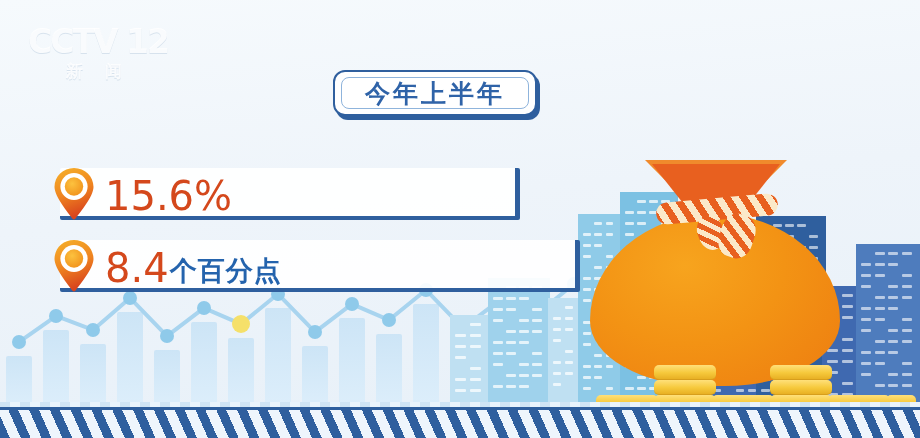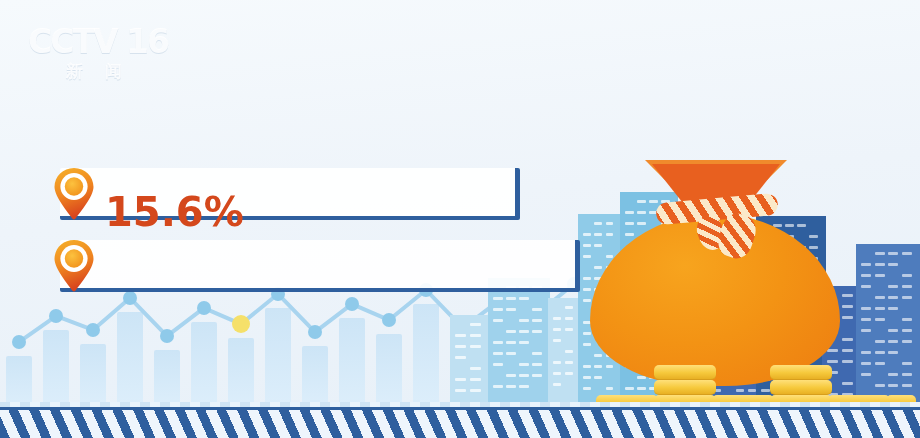--- a/index.html
+++ b/index.html
@@ -100,22 +100,22 @@
   .row{position:absolute;display:flex;align-items:center;height:52px;}
   .rowbox{
     position:absolute;left:60px;top:0;height:48px;background:rgba(255,255,255,.92);
     border-bottom:4px solid #2f5f9e;border-right:5px solid #2f5f9e;border-radius:2px;
   }
   .pin{position:absolute;left:52px;top:-2px;width:44px;height:56px;z-index:3;}
   .rowtext{position:relative;z-index:2;white-space:nowrap;padding-left:104px;
            display:flex;align-items:baseline;}
   .cn{font-size:27px;font-weight:700;color:#2463ad;letter-spacing:1px;}
   .cn-or{font-size:27px;font-weight:700;color:#e2641f;letter-spacing:1px;}
-  .big{font-size:40px;font-weight:700;color:#d4481c;letter-spacing:0;
-       position:relative;top:18px;padding:0 1px;}
+  .big{font-size:40px;font-weight:400;color:#d4481c;letter-spacing:0;
+       position:relative;top:2px;padding:0 1px;}
 
   .row1{left:0;top:168px;}
   .row1 .rowbox{width:455px;}
   .row2{left:0;top:240px;}
   .row2 .rowbox{width:515px;}
 
   .line3{
     position:absolute;left:104px;top:308px;font-size:29px;font-weight:700;
     color:#ef8133;letter-spacing:1px;white-space:nowrap;
     text-shadow:
@@ -537,26 +537,30 @@
       <div class="coin" style="left: 174px; width: 62px; bottom: 15px;"></div>
       <div class="coin" style="left: 174px; width: 62px; bottom: 30px;"></div>
       <div class="coin" style="left: 232px; width: 62px; bottom: 0px;"></div>
       <div class="coin" style="left: 290px; width: 30px; bottom: 0px;"></div>
     </div>
 
   <div class="thin"></div>
   <div class="band"></div>
 
   <div class="wm wm-l">
-    <div class="l1">CCTV 16</div>
+    <div class="l1">CCTV 12</div>
     <div class="l2">新 闻</div>
   </div>
   <div class="wm wm-r">
   </div>
 
+  <div class="pill">
+    <div class="inner"></div>
+    <span>今年上半年</span>
+  </div>
 
   <div class="row row1">
     <div class="rowbox"></div>
     <svg class="pin" viewBox="0 0 44 56">
       <defs>
         <linearGradient id="pg1" x1="0" y1="0" x2="0.3" y2="1">
           <stop offset="0" stop-color="#f6b22a"></stop>
             <stop offset="0.55" stop-color="#ef8420"></stop>
             <stop offset="1" stop-color="#d9451d"></stop>
         </linearGradient>
@@ -575,17 +579,19 @@
   </div>
 
   <div class="row row2">
     <div class="rowbox"></div>
     <svg class="pin" viewBox="0 0 44 56">
       <path d="M22 2C11 2 2.5 10.3 2.5 21.1c0 9.5 13.9 26.1 18 31.6 .8 1 2.1 1 2.9 0 4.1-5.5 18.1-22.1 18.1-31.6C41.5 10.3 33 2 22 2z" fill="url(#pg1)"></path>
       <circle cx="22" cy="20.5" r="13.6" fill="#ffffff"></circle>
       <circle cx="22" cy="20.5" r="9.2" fill="url(#pc1)"></circle>
     </svg>
     <div class="rowtext">
+      <span class="big">8.4</span>
+      <span class="cn">个百分点</span>
     </div>
   </div>
 
 
 </div>
 
 </body></html>

